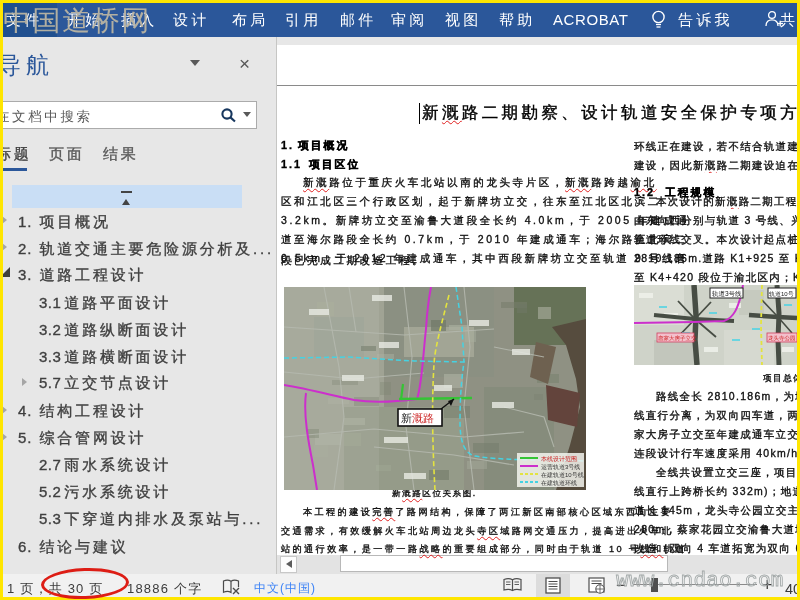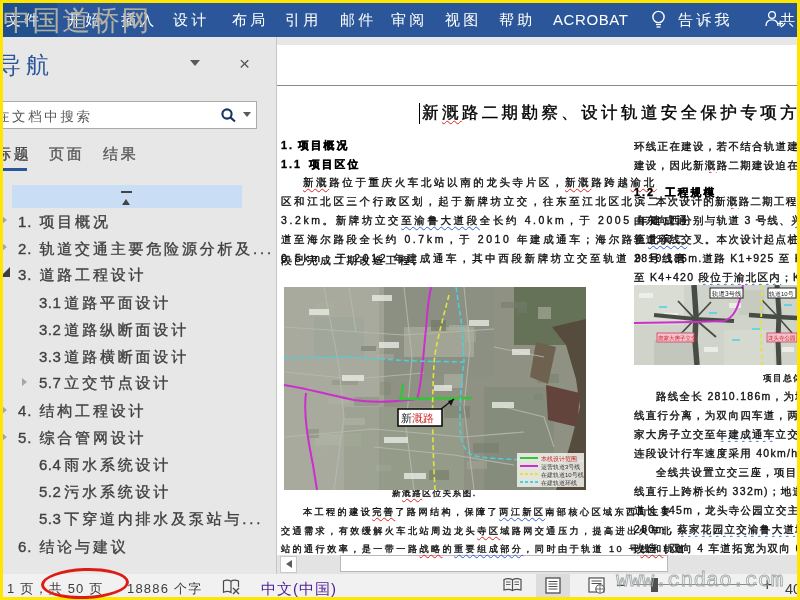--- a/index.html
+++ b/index.html
@@ -6,21 +6,21 @@
 .t{position:absolute;white-space:nowrap}
 .doc{font-size:10.5px;letter-spacing:2.6px;color:#111}
 .docr{position:absolute;white-space:nowrap;font-size:10.5px;letter-spacing:1.3px;color:#111}
 .docb{font-size:10.8px;letter-spacing:2.0px;color:#000;font-weight:bold}
 .nav{font-size:15px;letter-spacing:2.8px;color:#3f3f3f}
 .tab{font-size:15px;letter-spacing:3.2px;color:#fff}
 .doc,.docr,.docb,.nav,.p9,.cap{-webkit-text-stroke-width:0.35px}
 .p9{position:absolute;white-space:nowrap;font-size:9.2px;letter-spacing:2.35px;color:#111}
 .cap{position:absolute;white-space:nowrap;font-size:8.6px;letter-spacing:1.5px;color:#111}
 .wavr{text-decoration:underline;text-decoration-style:wavy;text-decoration-color:#e02020;text-decoration-thickness:1px;text-underline-offset:2px}
-.wavb{text-decoration:underline;text-decoration-style:wavy;text-decoration-color:#3060d0;text-decoration-thickness:1px;text-underline-offset:2px}
+.wavb{text-decoration-style:wavy;text-decoration-color:#3060d0;text-decoration-thickness:1px;text-underline-offset:2px}
 </style></head>
 <body>
 
 <div class="t" style="left:277px;top:37px;width:520px;height:560px;background:#fff"></div>
 
 <div class="t" style="left:277px;top:37px;width:520px;height:8px;background:#e7e7e7"></div>
 
 <div class="t" style="left:277px;top:85px;width:520px;height:1px;background:#8a8a8a"></div>
 
 <div class="t" style="left:0;top:0;width:800px;height:37px;background:#2b579a"></div>
@@ -79,39 +79,39 @@
 <div class="t nav" style="left:18px;top:266px"><span style="letter-spacing:1px">3.</span><span style="display:inline-block;width:7px"></span>道路工程设计</div>
 <div class="t nav" style="left:39px;top:294px"><span style="letter-spacing:0.5px">3.1</span><span style="display:inline-block;width:3px"></span>道路平面设计</div>
 <div class="t nav" style="left:39px;top:321px"><span style="letter-spacing:0.5px">3.2</span><span style="display:inline-block;width:3px"></span>道路纵断面设计</div>
 <div class="t nav" style="left:39px;top:348px"><span style="letter-spacing:0.5px">3.3</span><span style="display:inline-block;width:3px"></span>道路横断面设计</div>
 <div class="t" style="left:22px;top:378px;width:0;height:0;border-top:4px solid transparent;border-bottom:4px solid transparent;border-left:5px solid #a6a6a6"></div>
 <div class="t nav" style="left:39px;top:374px"><span style="letter-spacing:0.5px">5.7</span><span style="display:inline-block;width:3px"></span>立交节点设计</div>
 <div class="t" style="left:2px;top:406px;width:0;height:0;border-top:4px solid transparent;border-bottom:4px solid transparent;border-left:5px solid #a6a6a6"></div>
 <div class="t nav" style="left:18px;top:402px"><span style="letter-spacing:1px">4.</span><span style="display:inline-block;width:7px"></span>结构工程设计</div>
 <div class="t" style="left:2px;top:433px;width:0;height:0;border-top:4px solid transparent;border-bottom:4px solid transparent;border-left:5px solid #a6a6a6"></div>
 <div class="t nav" style="left:18px;top:429px"><span style="letter-spacing:1px">5.</span><span style="display:inline-block;width:7px"></span>综合管网设计</div>
-<div class="t nav" style="left:39px;top:456px"><span style="letter-spacing:0.5px">6.4</span><span style="display:inline-block;width:3px"></span>雨水系统设计</div>
+<div class="t nav" style="left:39px;top:456px"><span style="letter-spacing:0.5px">2.7</span><span style="display:inline-block;width:3px"></span>雨水系统设计</div>
 <div class="t nav" style="left:39px;top:483px"><span style="letter-spacing:0.5px">5.2</span><span style="display:inline-block;width:3px"></span>污水系统设计</div>
 <div class="t nav" style="left:39px;top:510px"><span style="letter-spacing:0.5px">5.3</span><span style="display:inline-block;width:3px"></span>下穿道内排水及泵站与...</div>
 <div class="t nav" style="left:18px;top:538px"><span style="letter-spacing:1px">6.</span><span style="display:inline-block;width:7px"></span>结论与建议</div>
 
 <div class="t" style="left:277px;top:555px;width:523px;height:19px;background:#e3e3e3"></div>
 <div class="t" style="left:280px;top:556px;width:17px;height:17px;background:#fdfdfd;border:1px solid #c8c8c8;box-sizing:border-box"></div>
 <div class="t" style="left:286px;top:560px;width:0;height:0;border-top:4.5px solid transparent;border-bottom:4.5px solid transparent;border-right:6px solid #5c5c5c"></div>
 <div class="t" style="left:340px;top:555px;width:328px;height:17px;background:#fff;border:1px solid #b8b8b8;box-sizing:border-box"></div>
 
 <div class="t" style="left:0;top:574px;width:800px;height:26px;background:#f1f1f1"></div>
-<div class="t" style="left:7px;top:580px;font-size:13px;letter-spacing:1.2px;color:#3b3b3b">1 页，共 50 页</div>
+<div class="t" style="left:7px;top:580px;font-size:13px;letter-spacing:1.2px;color:#3b3b3b">1 页，共 30 页</div>
 <div class="t" style="left:127px;top:580px;font-size:13px;letter-spacing:1.2px;color:#3b3b3b">18886 个字</div>
 <svg class="t" style="left:222px;top:579px" width="19" height="16" viewBox="0 0 19 16">
  <path d="M1.5 2 C4 0.8 7 0.8 9 2.2 L9 13.5 C7 12.2 4 12.2 1.5 13.3 Z" fill="none" stroke="#4a4a4a" stroke-width="1.2"></path>
  <path d="M9 2.2 C11 0.8 14 0.8 16.5 2 L16.5 8" fill="none" stroke="#4a4a4a" stroke-width="1.2"></path>
  <path d="M11 9 L17 15 M17 9 L11 15" stroke="#4a4a4a" stroke-width="1.4"></path>
 </svg>
-<div class="t" style="left:261px;top:580px;font-size:15px;letter-spacing:1px;color:#4c1d95">中文(中国)</div>
+<div class="t" style="left:254px;top:580px;font-size:12px;letter-spacing:1px;color:#3b82f6">中文(中国)</div>
 
 <div class="t" style="left:536px;top:574px;width:34px;height:26px;background:#dcdcdc"></div>
 <svg class="t" style="left:503px;top:578px" width="19" height="14" viewBox="0 0 19 14">
  <path d="M1 1.5 C4 0.3 7 0.3 9.5 1.8 C12 0.3 15 0.3 18 1.5 L18 12 C15 11 12 11 9.5 12.5 C7 11 4 11 1 12 Z" fill="none" stroke="#4f4f4f" stroke-width="1.2"></path>
  <line x1="9.5" y1="1.8" x2="9.5" y2="12.5" stroke="#4f4f4f" stroke-width="1.2"></line>
  <path d="M3 4 L7.5 4 M3 6.5 L7.5 6.5 M11.5 4 L16 4 M11.5 6.5 L16 6.5" stroke="#4f4f4f" stroke-width="0.9"></path>
 </svg>
 <svg class="t" style="left:545px;top:577px" width="16" height="17" viewBox="0 0 16 17">
  <rect x="1" y="1" width="14" height="15" fill="#fff" stroke="#4f4f4f" stroke-width="1.3"></rect>
  <path d="M3.5 4.5 L12.5 4.5 M3.5 7 L12.5 7 M3.5 9.5 L12.5 9.5 M3.5 12 L12.5 12" stroke="#4f4f4f" stroke-width="1"></path>

